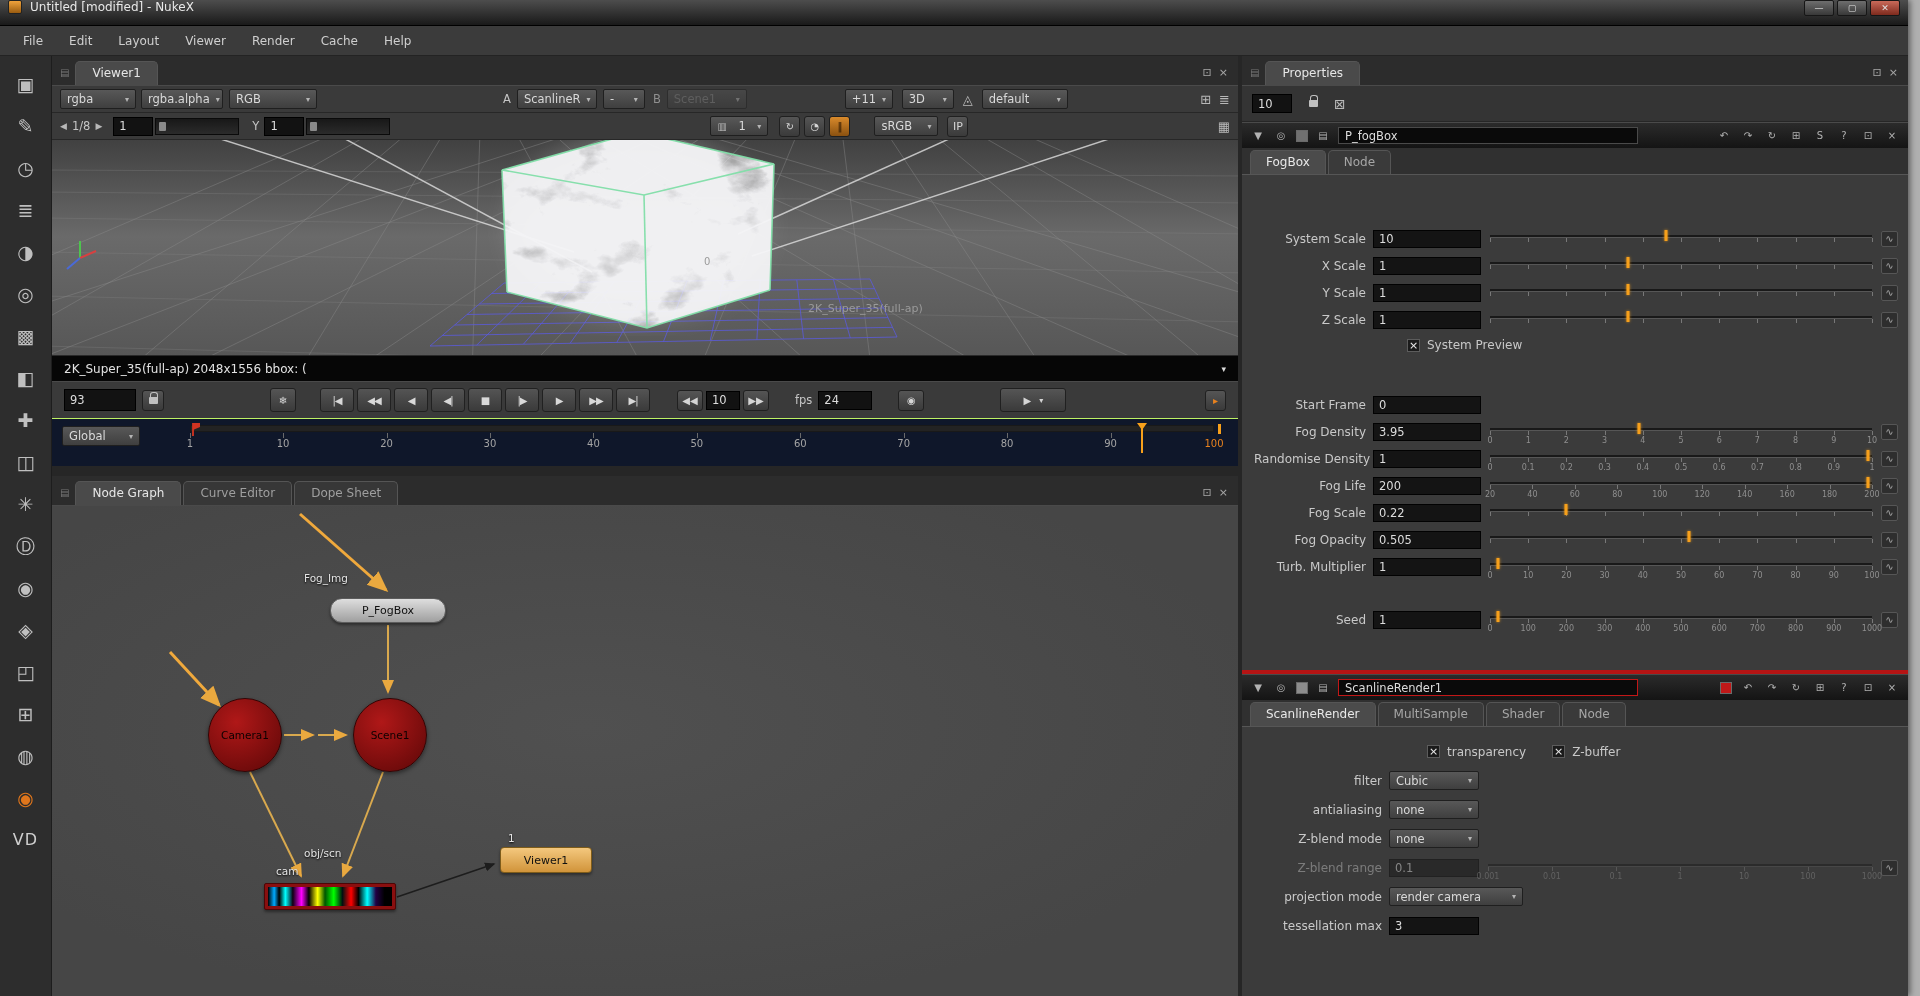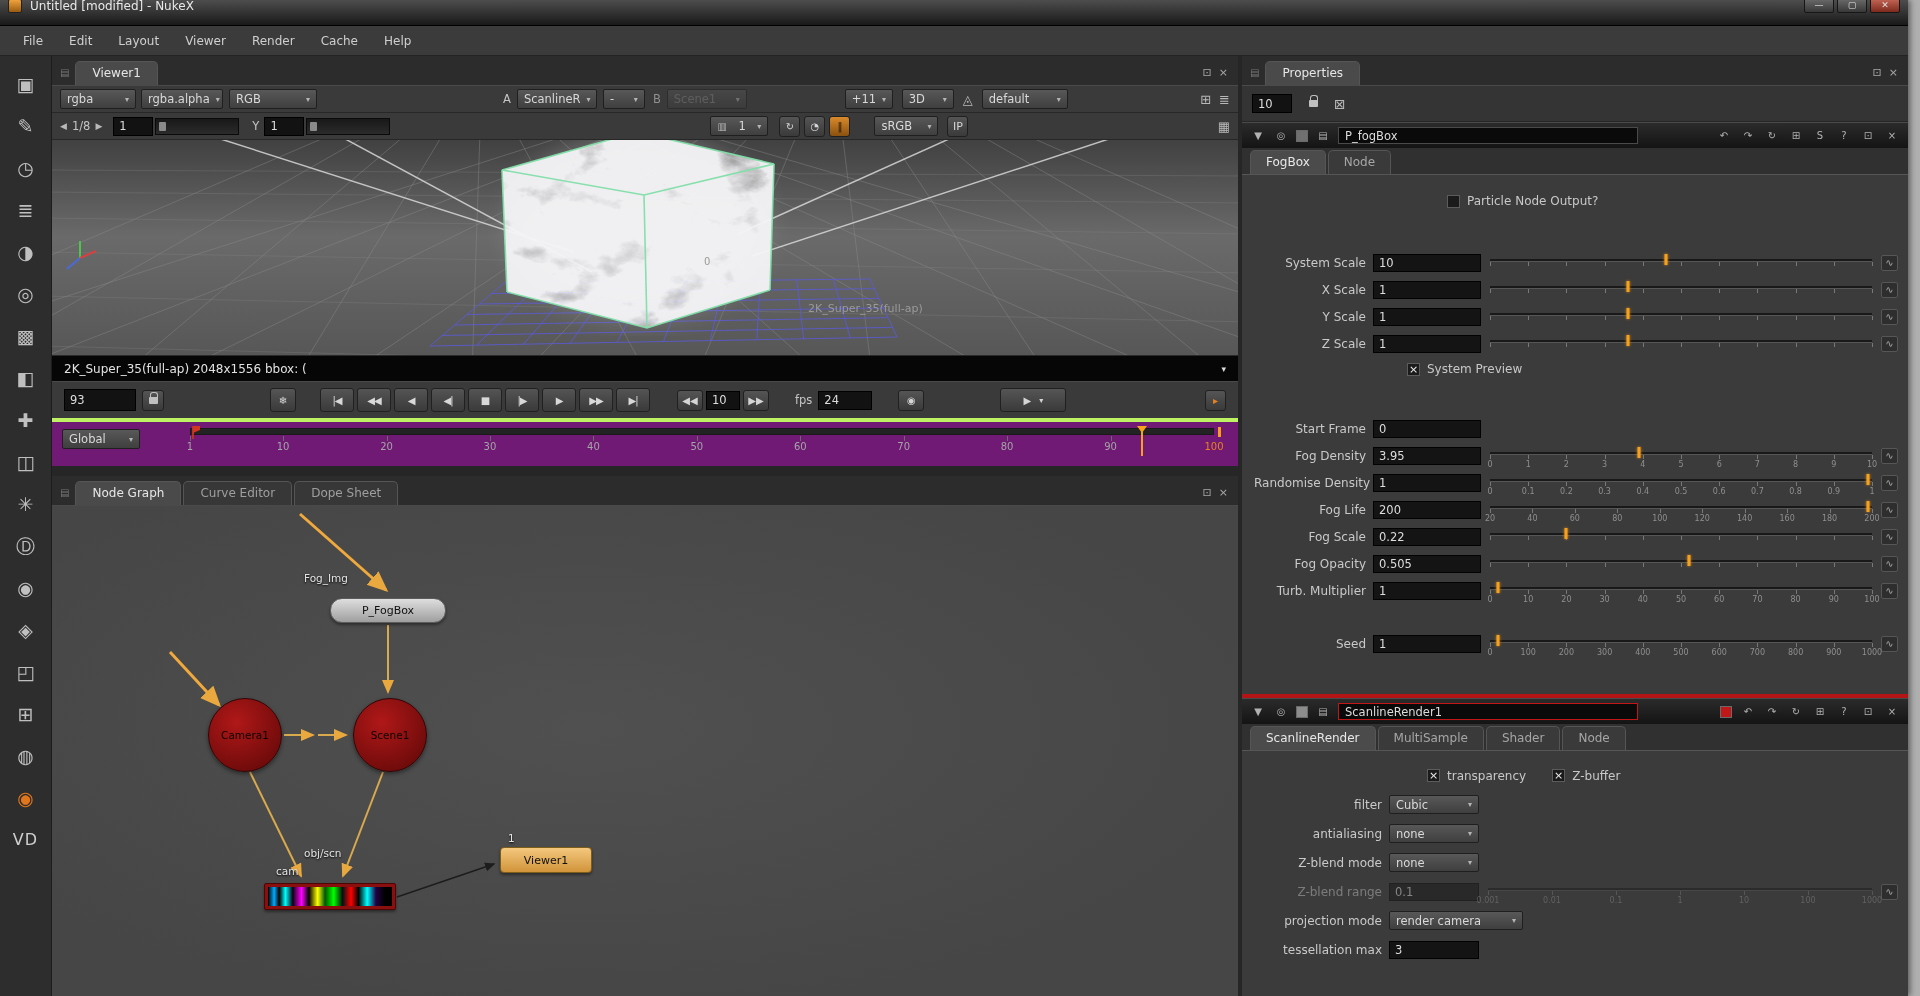--- a/index.html
+++ b/index.html
@@ -1,21 +1,21 @@
 <!DOCTYPE html>
 <html><head>
 <meta charset="utf-8">
 <style>
   *{box-sizing:border-box;margin:0;padding:0}
   html,body{width:1920px;height:996px;overflow:hidden}
   body{font-family:"DejaVu Sans","Liberation Sans",sans-serif;background:#b0b0b0;position:relative;font-size:12px;color:#ccc;-webkit-font-smoothing:antialiased}
   .window{position:absolute;left:0;top:0;width:1908px;height:996px;background:#333;box-shadow:2px 0 6px rgba(0,0,0,.5)}
 
   
-  .titlebar{position:absolute;left:0;top:0;width:100%;height:26px;background:linear-gradient(#4d4d4d,#191919);display:flex;align-items:flex-end;padding:12px 8px;border-bottom:1px solid #000}
+  .titlebar{position:absolute;left:0;top:0;width:100%;height:26px;background:linear-gradient(#4d4d4d,#191919);display:flex;align-items:flex-start;padding:0 8px;border-bottom:1px solid #000}
   .app-icon{width:14px;height:14px;background:linear-gradient(#f0a23c,#9a5c10);border:1px solid #222;border-radius:2px;margin-right:8px}
   .titlebar .title{color:#e8e8e8;font-size:12px}
   .win-buttons{margin-left:auto;display:flex}
   .win-btn{width:30px;height:16px;margin-left:3px;background:linear-gradient(#6e6e6e,#383838);border:1px solid #161616;border-radius:2px;color:#e0e0e0;font-size:9px;line-height:1;display:flex;align-items:center;justify-content:center;cursor:default}
   .win-btn.close{background:linear-gradient(#c96a5a,#7e2a1d)}
 
   
   .menubar{position:absolute;left:0;top:26px;width:100%;height:30px;background:#3b3b3b;border-bottom:1px solid #232323;display:flex;align-items:center;padding-left:10px}
   .menu-item{padding:7px 13px;color:#cfcfcf;font-size:12px}
 
@@ -61,21 +61,21 @@
   .infobar .c{margin-left:auto;color:#ddd;font-size:9px}
 
   
   .playbar{height:37px;background:#3a3a3a;border-top:1px solid #4a4a4a;display:flex;align-items:center;padding:0 12px}
   .tbtn{width:34px;height:24px;background:linear-gradient(#545454,#3a3a3a);border:1px solid #212121;border-radius:3px;color:#d8d8d8;font-size:10px;display:flex;align-items:center;justify-content:center;margin-right:3px;letter-spacing:-1px;white-space:nowrap}
   .lockbtn{width:22px;height:21px;background:linear-gradient(#555,#3a3a3a);border:1px solid #202020;border-radius:3px;display:inline-flex;align-items:center;justify-content:center}
   .lock{width:9px;height:7px;background:#c0c0c0;border-radius:1px;position:relative;display:inline-block}
   .lock::before{content:"";position:absolute;top:-5px;left:1.5px;width:6px;height:5px;border:1.5px solid #c0c0c0;border-bottom:none;border-radius:3px 3px 0 0}
 
   
-  .timeline{height:48px;background:#701a75;border-top:4px solid #bef264;position:relative}
+  .timeline{height:48px;background:#0f172a;border-top:1px solid #bef264;position:relative}
   .ruler{position:absolute;left:138px;right:24px;top:4px;bottom:4px}
   .tl-slot{position:absolute;left:0;right:0;top:2px;height:7px;background:#232323;border:1px solid #191919}
   .tl-num{position:absolute;top:15px;transform:translateX(-50%);color:#a5a5a5;font-size:10px}
   .tl-num.end{color:#e8821e}
   .tl-mark{position:absolute;top:10px;width:1px;height:5px;background:#6a6a6a}
   .playhead{position:absolute;top:0;width:0}
   .playhead .stem{position:absolute;left:-1px;top:0;width:2px;height:30px;background:#f7a01b}
   .playhead .head{position:absolute;left:-5px;top:0;width:0;height:0;border-left:5px solid transparent;border-right:5px solid transparent;border-top:7px solid #f7a01b}
   .tl-flag{position:absolute;left:2px;top:0}
   .tl-flag .pole{position:absolute;left:0;top:0;width:1.5px;height:13px;background:#c03020}
@@ -566,24 +566,20 @@
             <span class="hic">?</span>
             <span class="hic">⊡</span>
             <span class="hic">×</span>
           </div>
         </div>
       <div class="ntabs" id="fb-tabs">
           <div class="ntab active">FogBox</div>
           <div class="ntab">Node</div>
         </div>
       <div class="np-body" id="fb-rows">
-          <div class="p-row cbx" style="padding-left: 205px;">
-            <span class="cb"></span>
-            <span class="cb-label">Particle Node Output?</span>
-          </div>
           <div class="p-gap" style="height: 36px;"></div>
           <div class="p-row">
             <div class="p-label">System Scale</div>
             <div class="p-input">10</div>
             <div class="p-slider">
               <div class="tks">
                 <span style="left: 0%;"></span>
                 <span style="left: 10%;"></span>
                 <span style="left: 20%;"></span>
                 <span style="left: 30%;"></span>

